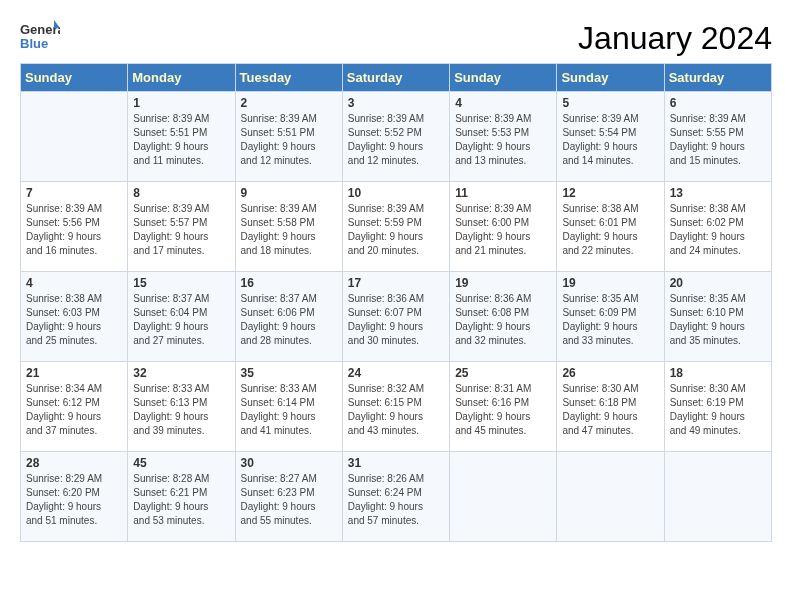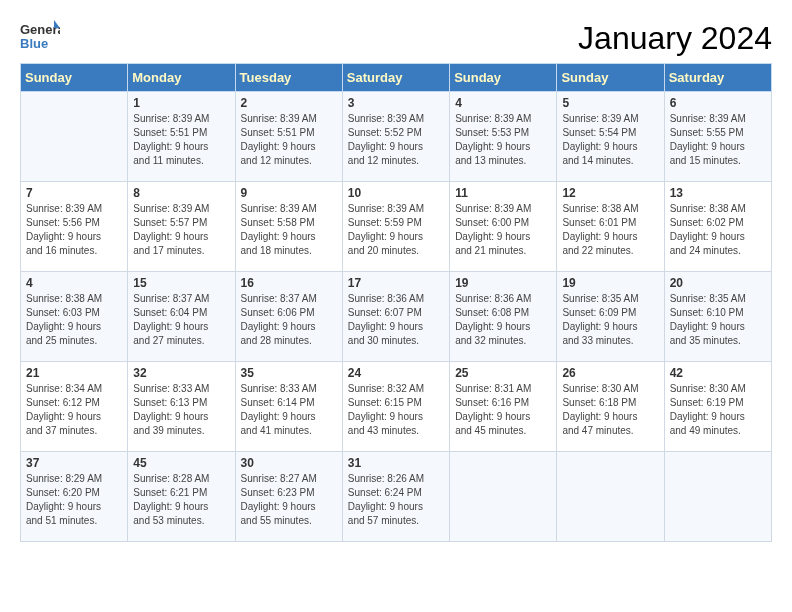--- a/index.html
+++ b/index.html
@@ -216,27 +216,27 @@
         </td>
         <td>
           <div class="day-number">25</div>
           <div class="cell-content">Sunrise: 8:31 AM<br>Sunset: 6:16 PM<br>Daylight: 9 hours<br>and 45 minutes.</div>
         </td>
         <td>
           <div class="day-number">26</div>
           <div class="cell-content">Sunrise: 8:30 AM<br>Sunset: 6:18 PM<br>Daylight: 9 hours<br>and 47 minutes.</div>
         </td>
         <td>
-          <div class="day-number">42</div>
+          <div class="day-number">18</div>
           <div class="cell-content">Sunrise: 8:30 AM<br>Sunset: 6:19 PM<br>Daylight: 9 hours<br>and 49 minutes.</div>
         </td>
       </tr>
       <tr>
         <td>
-          <div class="day-number">37</div>
+          <div class="day-number">28</div>
           <div class="cell-content">Sunrise: 8:29 AM<br>Sunset: 6:20 PM<br>Daylight: 9 hours<br>and 51 minutes.</div>
         </td>
         <td>
           <div class="day-number">45</div>
           <div class="cell-content">Sunrise: 8:28 AM<br>Sunset: 6:21 PM<br>Daylight: 9 hours<br>and 53 minutes.</div>
         </td>
         <td>
           <div class="day-number">30</div>
           <div class="cell-content">Sunrise: 8:27 AM<br>Sunset: 6:23 PM<br>Daylight: 9 hours<br>and 55 minutes.</div>
         </td>

